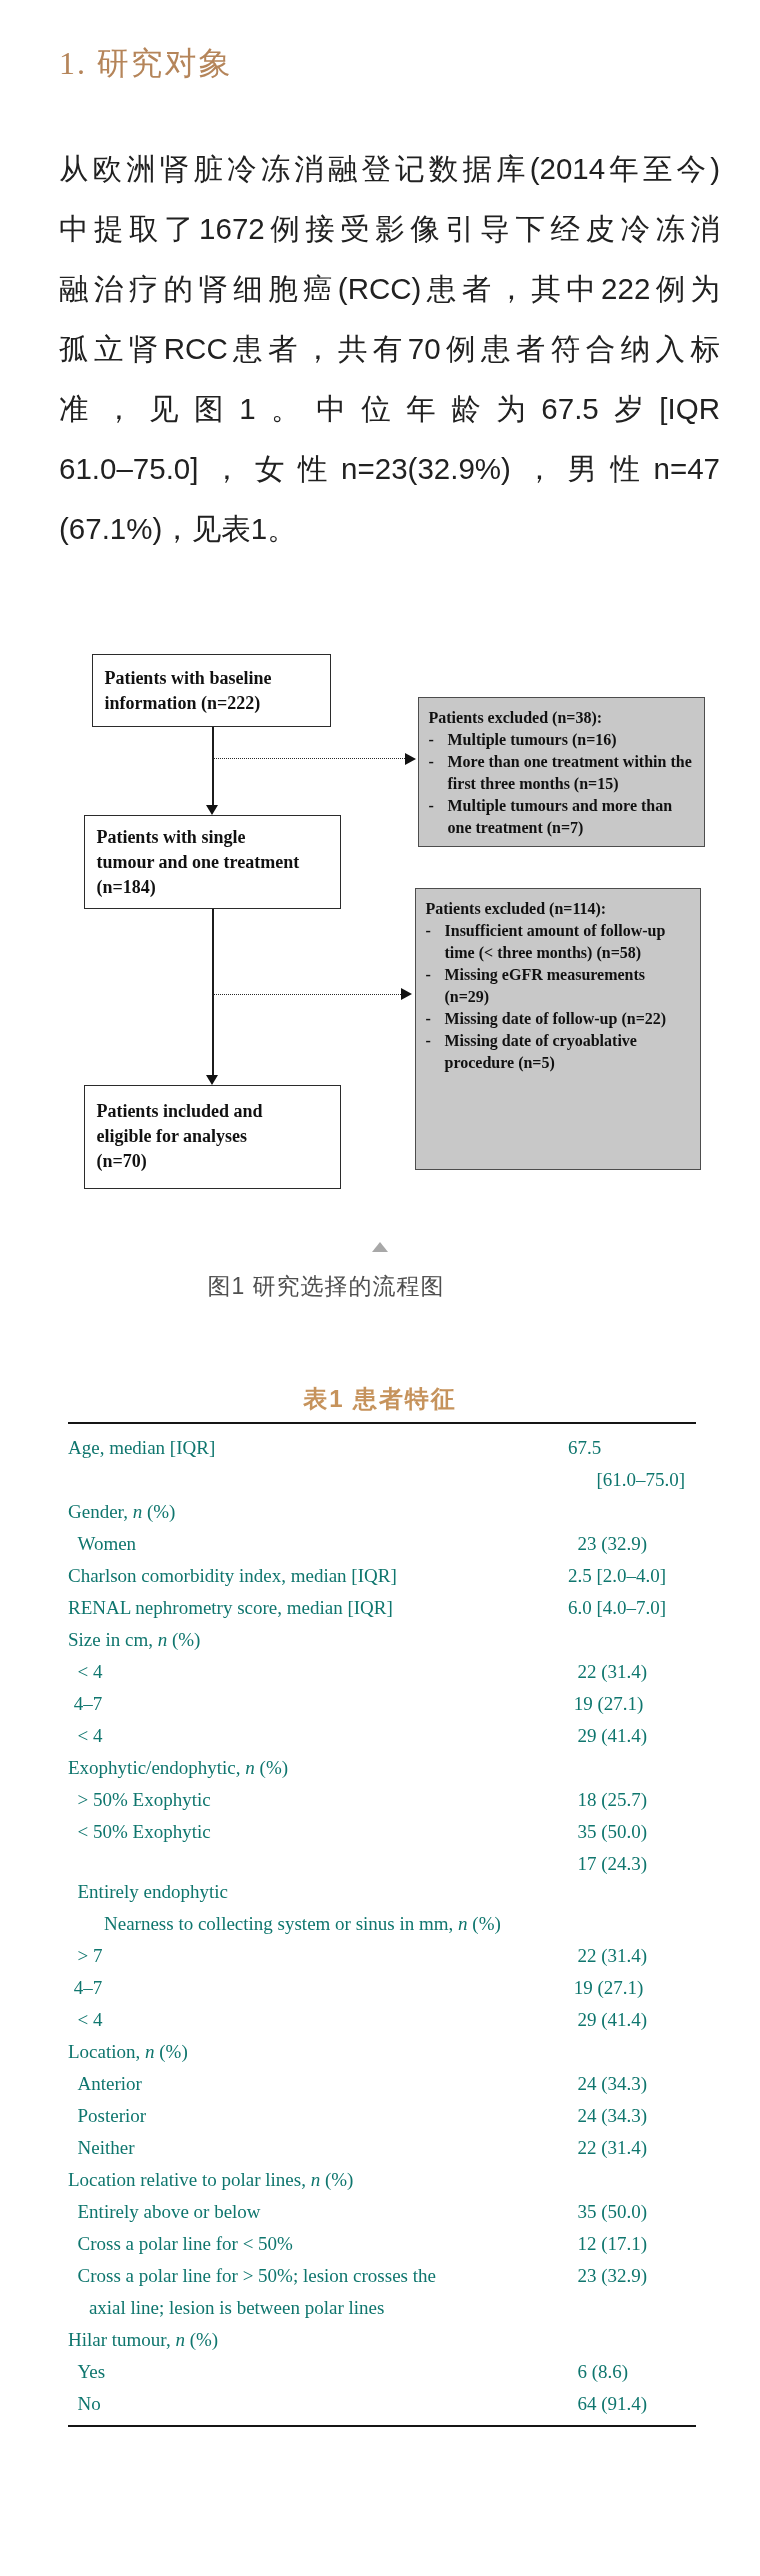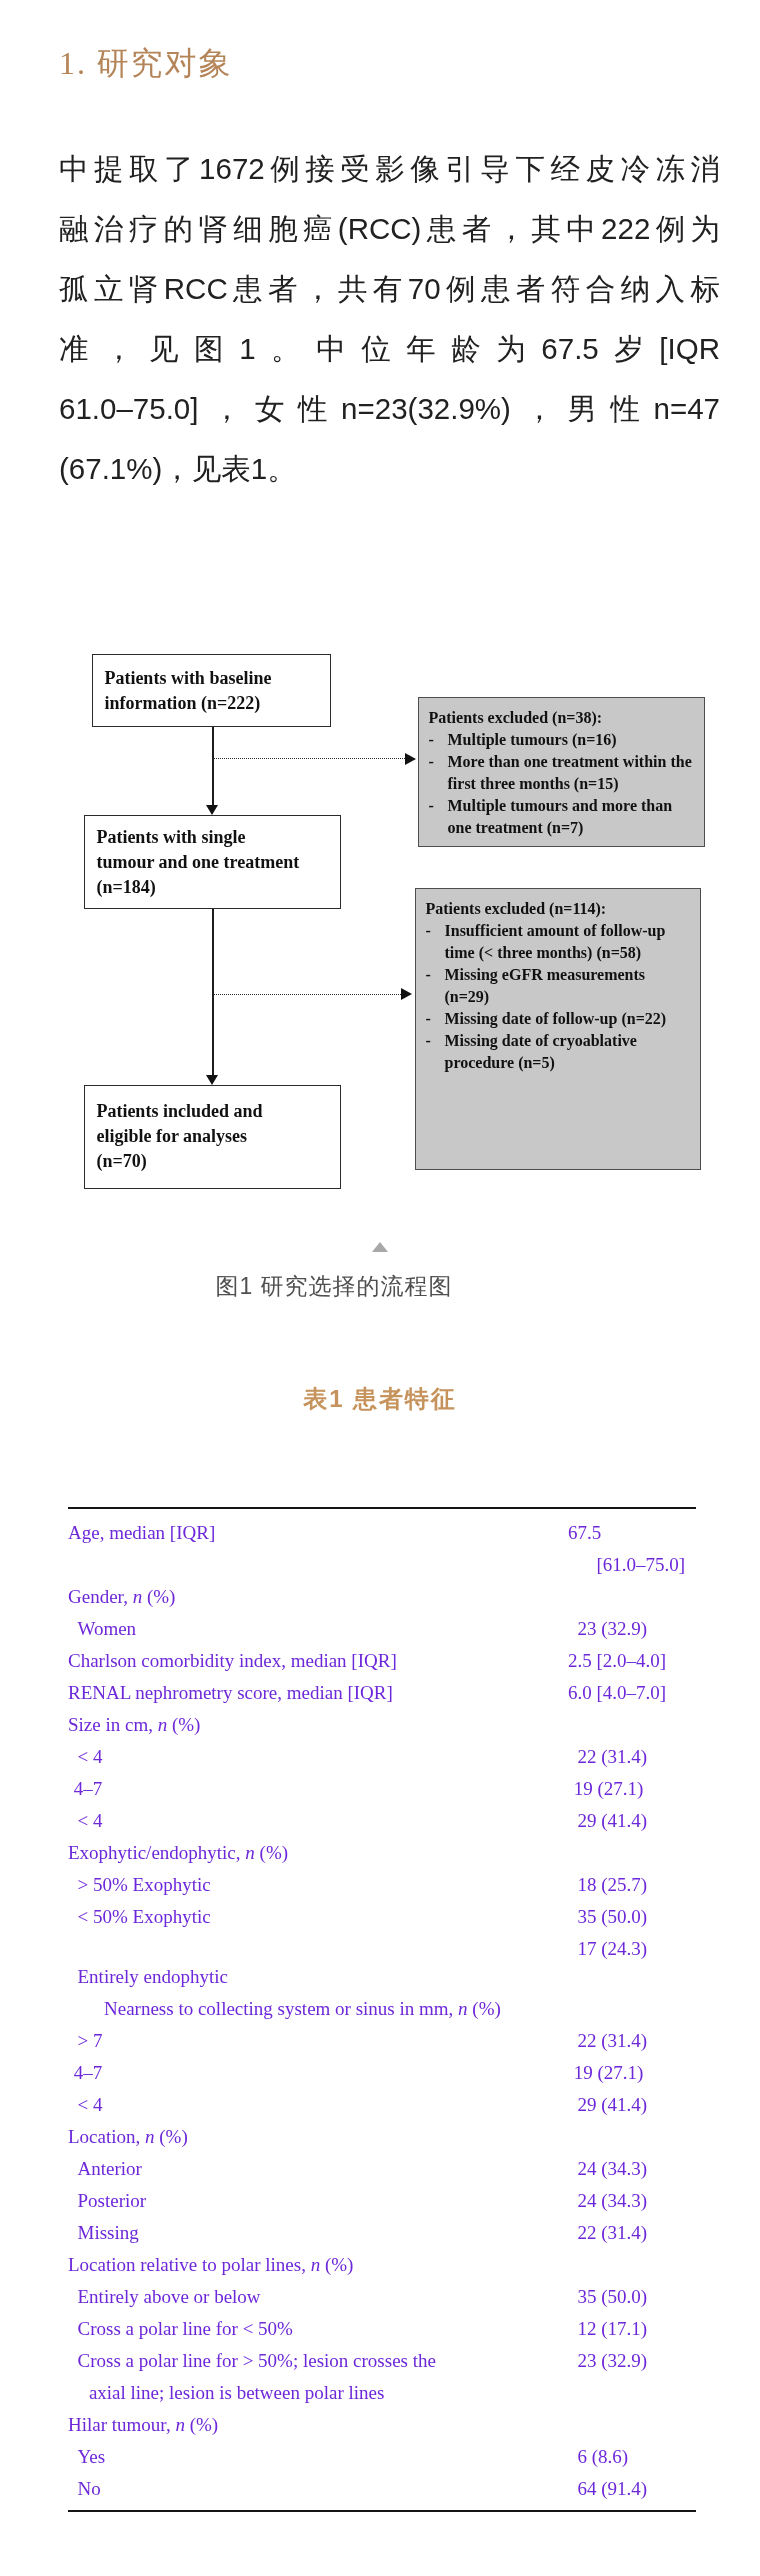--- a/index.html
+++ b/index.html
@@ -36,42 +36,43 @@
     border-left:6.7px solid transparent;border-right:6.7px solid transparent;
     border-top:10.5px solid #111;}
   .ah-right{position:absolute;width:0;height:0;
     border-top:6.7px solid transparent;border-bottom:6.7px solid transparent;
     border-left:11.4px solid #111;}
 
   
   .tri{position:absolute;left:372px;top:1242px;width:0;height:0;
     border-left:8.6px solid transparent;border-right:8.6px solid transparent;
     border-bottom:10.5px solid #a8a8a8;cursor:pointer;}
-  .fig-caption{position:absolute;left:8px;top:1271px;width:652px;
+  .fig-caption{position:absolute;left:0;top:1271px;width:652px;
     text-align:center;font-size:23px;letter-spacing:1px;color:#4f4f4f;}
 
   
   .tbl-title{position:absolute;left:0;top:1383px;width:760px;text-align:center;
     font-size:24px;font-weight:bold;letter-spacing:1.9px;color:#c6935c;}
-  .ptable{position:absolute;left:68px;top:1507px;width:628px;box-sizing:border-box;
+  .ptable{position:absolute;left:68px;top:1422px;width:628px;box-sizing:border-box;
     border-top:2.9px solid #151515;border-bottom:2.9px solid #151515;
     padding:7.6px 0 5.7px 0;
-    font-family:"Liberation Serif",serif;font-size:19px;line-height:32px;color:#6d28d9;}
+    font-family:"Liberation Serif",serif;font-size:19px;line-height:32px;color:#0f766e;}
   .trow{display:flex;align-items:flex-start;}
   .tlbl{width:500px;flex:none;}
   .tval{width:128px;flex:none;}
   .l2{display:block;padding-left:11.4px;}
   .v2{display:block;padding-left:28.5px;}
 </style>
 </head>
 <body>
 
 <div class="sec-title">1. 研究对象</div>
 
 <div class="para" id="para">
+    <div class="pline">从欧洲肾脏冷冻消融登记数据库(2014年至今)</div>
     <div class="pline">中提取了1672例接受影像引导下经皮冷冻消</div>
     <div class="pline">融治疗的肾细胞癌(RCC)患者，其中222例为</div>
     <div class="pline">孤立肾RCC患者，共有70例患者符合纳入标</div>
     <div class="pline">准，见图1。中位年龄为67.5岁[IQR</div>
     <div class="pline">61.0–75.0]，女性n=23(32.9%)，男性n=47</div>
     <div class="pline last">(67.1%)，见表1。</div>
   </div>
 
 <div>
 
@@ -221,21 +222,21 @@
     </div>
     <div class="trow">
       <div class="tlbl" style="padding-left: 9.5px;">Anterior</div>
       <div class="tval">24 (34.3)</div>
     </div>
     <div class="trow">
       <div class="tlbl" style="padding-left: 9.5px;">Posterior</div>
       <div class="tval">24 (34.3)</div>
     </div>
     <div class="trow">
-      <div class="tlbl" style="padding-left: 9.5px;">Missing</div>
+      <div class="tlbl" style="padding-left: 9.5px;">Neither</div>
       <div class="tval">22 (31.4)</div>
     </div>
     <div class="trow">
       <div class="tlbl" style="padding-left: 0px;">Location relative to polar lines, <i>n</i> (%)</div>
       <div class="tval"></div>
     </div>
     <div class="trow">
       <div class="tlbl" style="padding-left: 9.5px;">Entirely above or below</div>
       <div class="tval">35 (50.0)</div>
     </div>

